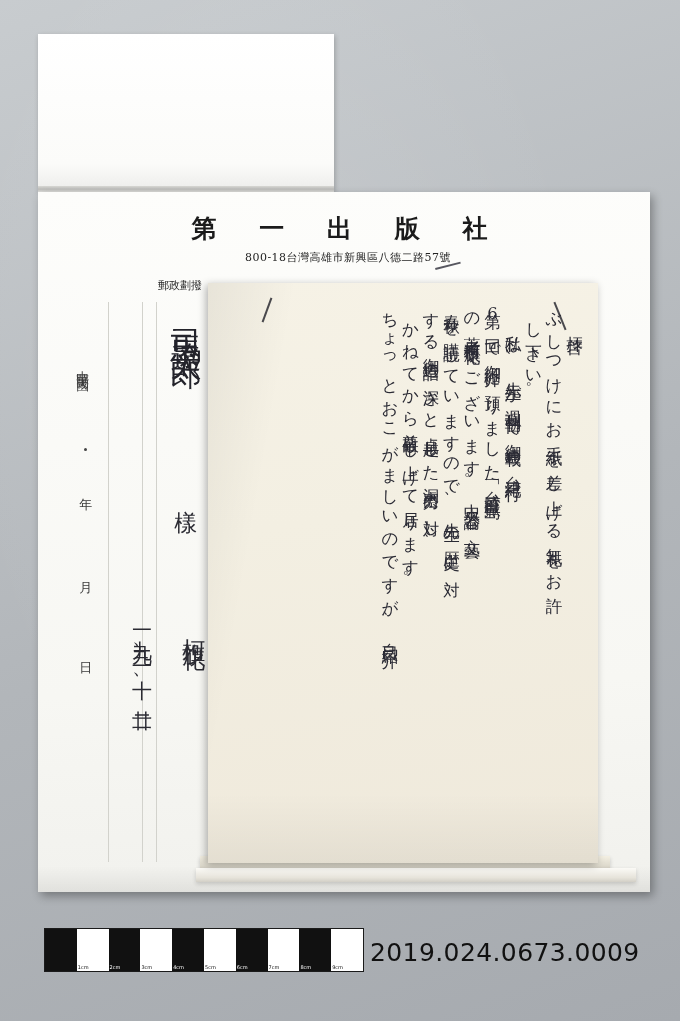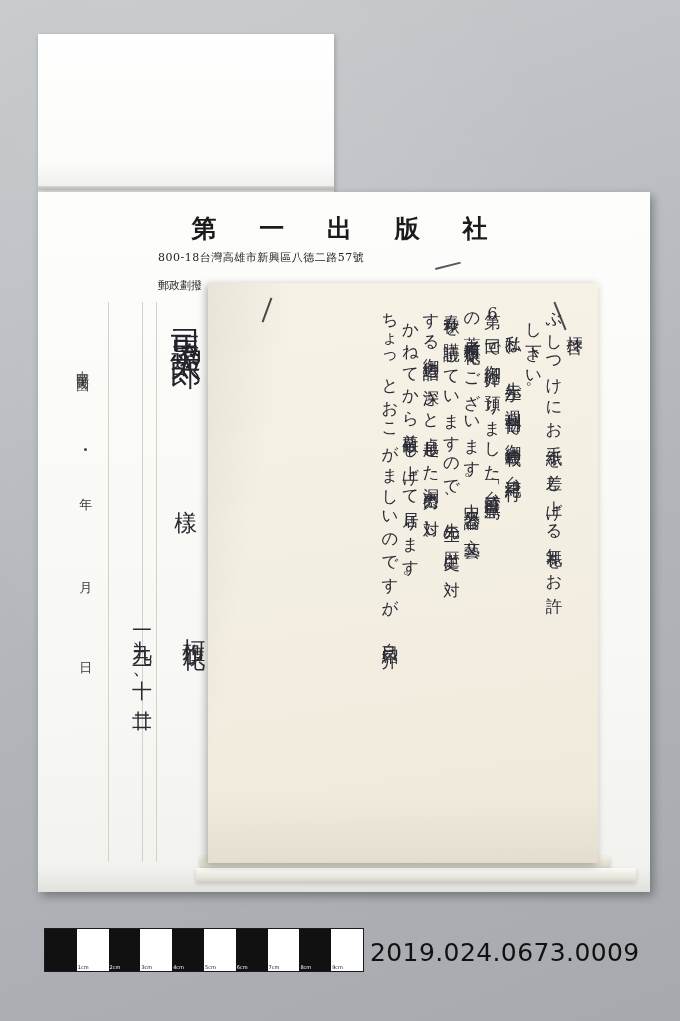--- a/index.html
+++ b/index.html
@@ -88,20 +88,21 @@
     font-weight: 700;
     letter-spacing: 17px;
     color: #1b1b1b;
     white-space: nowrap;
   }
   #company-address {
     position: absolute;
     left: 120px;
     top: 58px;
     width: 380px;
+    text-align: center;
     font-family: "DejaVu Serif", serif;
     font-size: 11px;
     letter-spacing: 0.5px;
     color: #232323;
     white-space: nowrap;
   }
   #company-address-extra {
     position: absolute;
     left: 120px;
     top: 86px;

